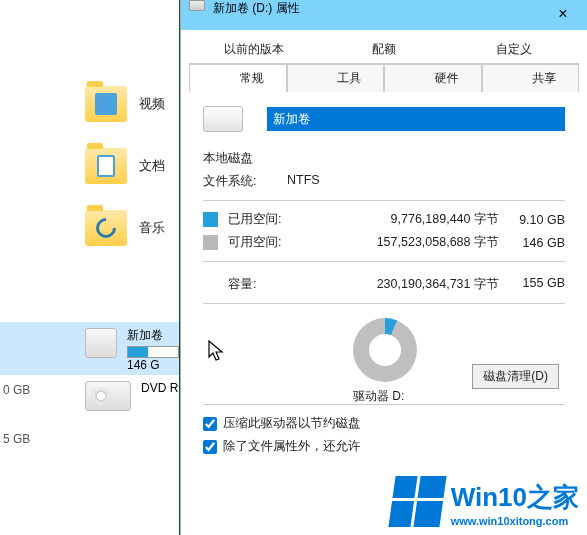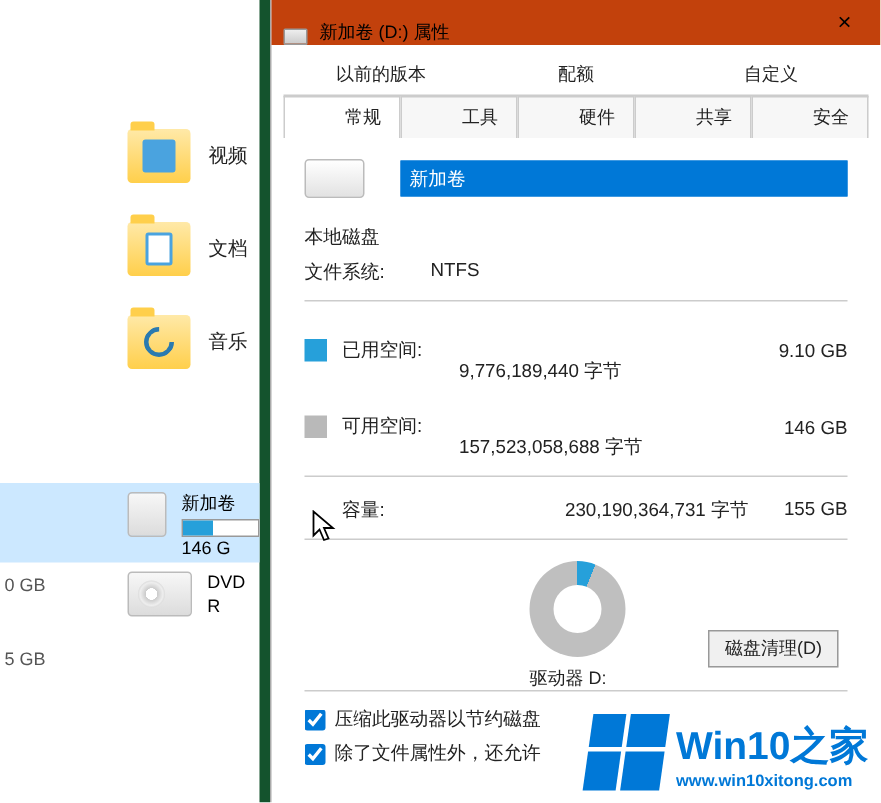--- a/index.html
+++ b/index.html
@@ -1,39 +1,39 @@
 <!DOCTYPE html>
 <html><head>
 <meta charset="utf-8">
 <style>
   * { box-sizing: border-box; margin: 0; padding: 0; font-family: "Microsoft YaHei", "Segoe UI", sans-serif; }
   body { width: 587px; height: 535px; overflow: hidden; background: #fff; position: relative; }
 
   
-  .explorer { position: absolute; left: 0; top: 0; width: 180px; height: 535px; border-right: 7px solid #14532d; }
+  .explorer { position: absolute; left: 0; top: 0; width: 180px; height: 535px; border-right: 1px solid #14532d; }
   .fe-item { display: flex; align-items: center; gap: 12px; padding: 6px 0 6px 85px; }
   .fe-item .label { font-size: 13px; color: #222; }
   .folder-ico { width: 42px; height: 36px; background: linear-gradient(#ffe9a8,#ffcf4b); border-radius: 3px; position: relative; display:flex;align-items:center;justify-content:center;}
   .folder-ico::before{content:"";position:absolute;top:-5px;left:2px;width:16px;height:6px;background:#ffcf4b;border-radius:2px 2px 0 0;}
   .ico-inner{width:22px;height:22px;background:#4aa3df;border-radius:2px;}
   .ico-doc{width:18px;height:22px;background:#fff;border:2px solid #4aa3df;border-radius:2px;}
   .ico-music{width:20px;height:20px;border:3px solid #2a7ab0;border-radius:50%;border-top-color:transparent;transform:rotate(45deg);}
   .drive-row{display:flex;gap:10px;padding:6px 0 2px 85px;}
   .drive-row.sel{background:#cce8ff;}
   .drive-ico{width:46px;height:30px;background:linear-gradient(#f7f7f7,#dcdcdc);border:1px solid #bbb;border-radius:3px;position:relative;}
   .drive-ico.dvd::after{content:"";position:absolute;left:6px;top:5px;width:18px;height:18px;border-radius:50%;background:radial-gradient(circle,#fff 30%,#ccc 31%,#eee 60%,#aaa 100%);}
   .drive-info{font-size:12px;line-height:1.3;}
   .bar{width:52px;height:12px;border:1px solid #999;background:#fff;margin-top:2px;}
   .bar-fill{height:100%;background:#26a0da;width:40%;}
   .sizelabel{position:absolute;left:0;font-size:12px;color:#555;padding-left:3px;}
   .sz1{top:383px;} .sz2{top:432px;}
 
   
   .dlg { position: absolute; left: 180px; top: 0; right: 0; height: 535px; background: #fff; border-left:1px solid #aaa;}
-  .titlebar { height: 30px; display: flex; align-items: flex-end; padding: 0 8px; background:#c2410c;}
+  .titlebar { height: 30px; display: flex; align-items: flex-start; padding: 0 8px; background:#7dd3fc;}
   .titlebar .hdd-mini{width:16px;height:11px;background:linear-gradient(#eee,#ccc);border:1px solid #999;border-radius:1px;margin-right:8px;}
   .titlebar .ttl{font-size:12px;flex:1;}
   .close{width:40px;height:28px;display:flex;align-items:center;justify-content:center;font-size:16px;cursor:pointer;margin-right:-4px;}
 
   .tabrow{display:flex;border-bottom:1px solid #ccc;margin:6px 8px 0 8px;font-size:12px;}
   .tab{padding:5px 0;flex:1;text-align:center;cursor:pointer;color:#222;}
   .tabrow.row2{border-bottom:none;margin-top:0;}
   .tabrow.row2 .tab{border:1px solid #ccc;border-bottom:none;background:#f7f7f7;padding-left:28px;}
   .tabrow.row2 .tab.active{background:#fff;position:relative;}
   .tabrow.row2 .tab.active::after{content:"";position:absolute;left:0;right:0;bottom:-1px;height:2px;background:#fff;}
@@ -43,21 +43,21 @@
   .big-hdd{width:40px;height:26px;background:linear-gradient(#fff,#e2e2e2);border:1px solid #bbb;border-radius:3px;}
   .name-input{flex:1;height:24px;border:1px solid #0078d7;padding:0 5px;font-size:12.5px;background:#0078d7;color:#fff;}
   .kv{display:flex;margin:6px 0;}
   .kv .k{width:84px;}
   .hr{border:none;border-top:1px solid #ccc;margin:10px 0;}
   .space{display:flex;align-items:center;margin:6px 0;}
   .swatch{width:15px;height:15px;margin-right:10px;}
   .sw-used{background:#26a0da;}
   .sw-free{background:#b9b9b9;}
   .space .lbl{width:78px;}
-  .space .bytes{flex:1;text-align:left;padding-right:10px;margin-top:28px;}
+  .space .bytes{flex:1;text-align:right;padding-right:10px;}
   .space .gb{width:56px;text-align:right;}
   .caprow{display:flex;margin:14px 0 4px 0;}
   .caprow .lbl{width:102px;padding-left:25px;}
   .caprow .bytes{flex:1;text-align:right;padding-right:10px;}
   .caprow .gb{width:56px;text-align:right;}
 
   .donut-wrap{position:relative;height:80px;margin:10px 0;}
   .donut{width:64px;height:64px;border-radius:50%;background:conic-gradient(#26a0da 0 22deg,#bfbfbf 22deg 360deg);position:absolute;left:150px;top:4px;}
   .donut::after{content:"";position:absolute;inset:16px;border-radius:50%;background:#fff;}
   .dlbl{position:absolute;left:150px;top:74px;font-size:12px;}
@@ -130,21 +130,20 @@
   <div class="tabrow">
     <div class="tab">以前的版本</div>
     <div class="tab">配额</div>
     <div class="tab">自定义</div>
   </div>
   <div class="tabrow row2">
     <div class="tab active">常规</div>
     <div class="tab">工具</div>
     <div class="tab">硬件</div>
     <div class="tab">共享</div>
-    <div class="tab">安全</div>
   </div>
 
   <div class="content">
     <div class="namerow">
       <div class="big-hdd"></div>
       <input class="name-input" value="新加卷" style="">
     </div>
 
     <div class="kv">
       <div>本地磁盘</div>

